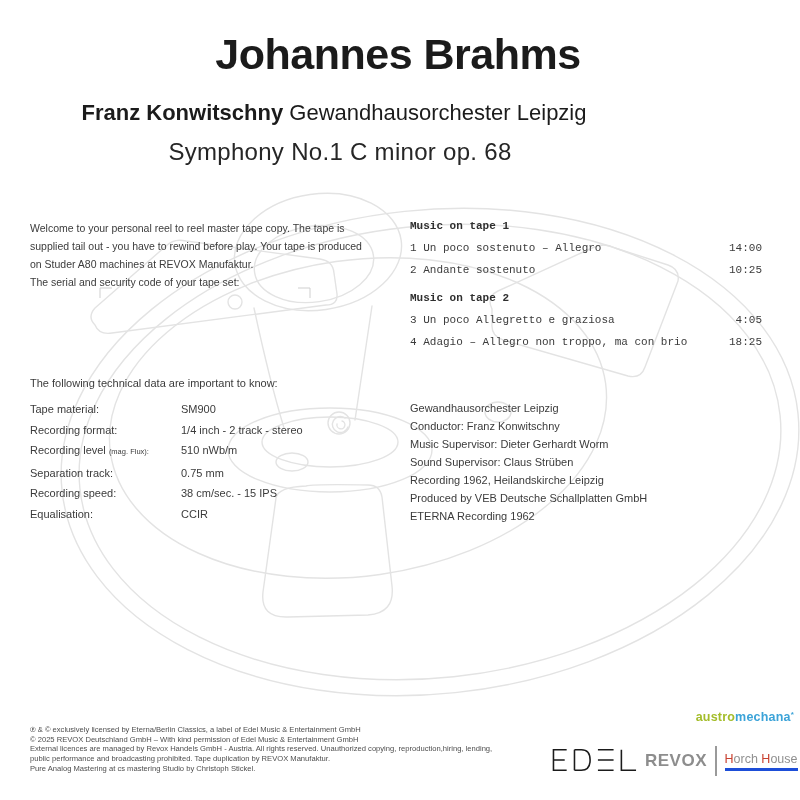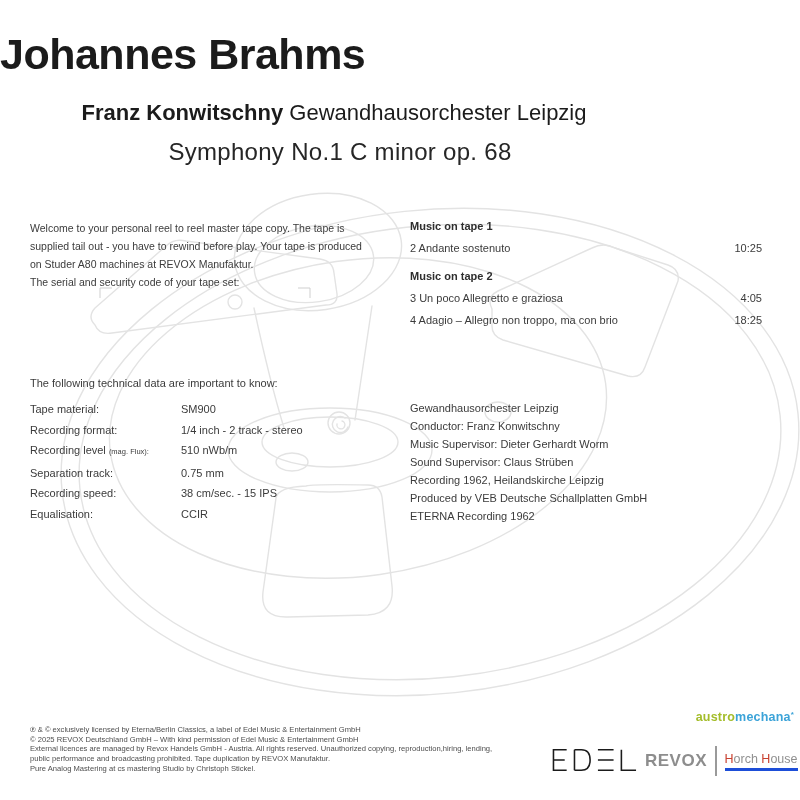--- a/index.html
+++ b/index.html
@@ -6,31 +6,31 @@
   #page{
     position:relative;width:800px;height:800px;margin:0 auto;
     background:#ffffff;overflow:hidden;
     font-family:"Liberation Sans","DejaVu Sans",sans-serif;
     color:#3b3b3b;
   }
   #reel-art{position:absolute;left:0;top:0;width:800px;height:800px;}
 
   .abs{position:absolute;}
 
-  .composer{top:30px;left:0;width:796px;text-align:left;
+  .composer{top:30px;left:0;width:796px;text-align:center;
     font-size:43px;font-weight:700;color:#1b1b1b;letter-spacing:-0.5px;}
   .subline{top:100px;left:0;width:668px;text-align:center;
     font-size:22px;color:#1b1b1b;}
   .subline .bold{font-weight:700;}
   .work{top:138px;left:0;width:680px;text-align:center;
     font-size:24px;color:#262626;letter-spacing:0.3px;}
 
   .intro{left:30px;top:219px;font-size:10.5px;line-height:18px;color:#3b3b3b;}
 
-  .tracklist{left:410px;top:215px;width:352px;font-size:11px;color:#3b3b3b;}
+  .tracklist{left:410px;top:215px;width:352px;font-size:11px;color:#3b3b3b;font-family:Liberation Mono, monospace;}
   .tape-heading{font-weight:700;color:#2e2e2e;line-height:22px;}
   .track-row{display:flex;justify-content:space-between;line-height:22px;}
   .tape2{margin-top:6px;}
 
   .tech-heading{left:30px;top:377px;font-size:11px;color:#3b3b3b;}
   .tech-table{left:30px;top:399px;font-size:11px;color:#3b3b3b;}
   .tech-row{line-height:20.5px;display:flex;gap:20px;}
   .tech-label{width:131px;flex:0 0 131px;}
   .tech-label .small{font-size:7.5px;}
   .credits{left:410px;top:399px;font-size:11px;line-height:18px;color:#3b3b3b;}
@@ -94,20 +94,24 @@
 
   <div class="abs intro">
     <div>Welcome to your personal reel to reel master tape copy. The tape is</div>
     <div>supplied tail out - you have to rewind before play. Your tape is produced</div>
     <div>on Studer A80 machines at REVOX Manufaktur.</div>
     <div>The serial and security code of your tape set:</div>
   </div>
 
   <div class="abs tracklist">
     <div class="tape-heading">Music on tape 1</div>
+    <div class="track-row">
+      <span>1 Un poco sostenuto – Allegro</span>
+      <span>14:00</span>
+    </div>
     <div class="track-row">
       <span>2 Andante sostenuto</span>
       <span>10:25</span>
     </div>
     <div class="tape-heading tape2">Music on tape 2</div>
     <div class="track-row">
       <span>3 Un poco Allegretto e graziosa</span>
       <span>4:05</span>
     </div>
     <div class="track-row">

